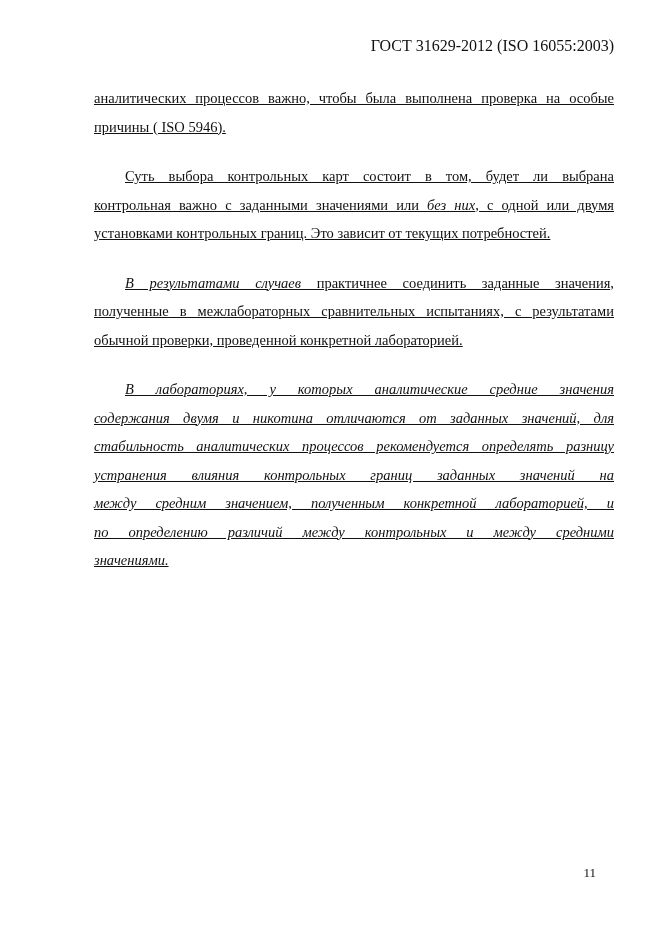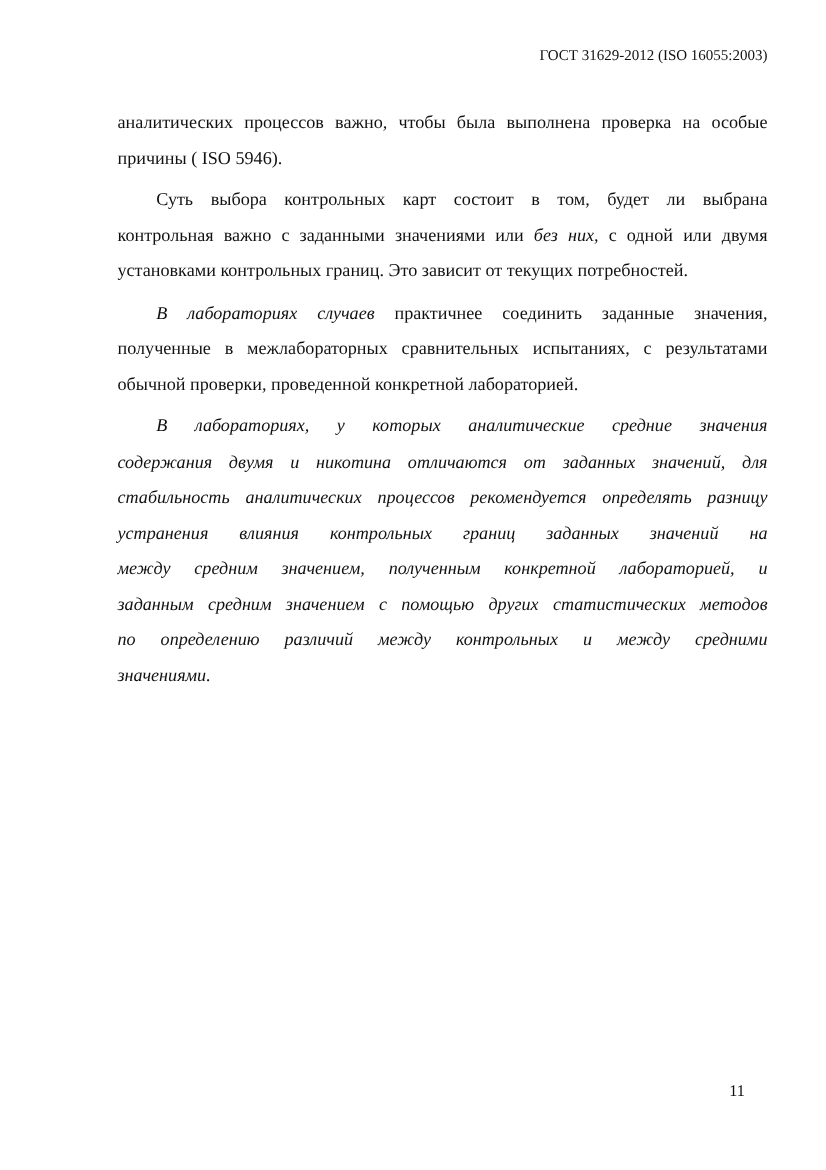--- a/index.html
+++ b/index.html
@@ -1,26 +1,26 @@
 <!DOCTYPE html>
 <html><head>
 <meta charset="utf-8">
 <style>
   html, body { margin:0; padding:0; background:#ffffff; }
   body { width:661px; height:936px; position:relative; overflow:hidden;
          font-family:"Liberation Serif", "DejaVu Serif", serif; color:#111; }
-  .header { position:absolute; right:47px; top:37px; font-size:12px; letter-spacing:0; }
+  .header { position:absolute; right:47px; top:37px; font-size:16px; letter-spacing:0; }
   .body { position:absolute; left:94px; width:520px; top:84px; font-size:14.5px; line-height:28.5px; }
-  .p { margin:0; text-align:justify; }
+  .p { margin:0; text-align:justify;text-decoration:underline; }
   .gap { height:5px; }
   .it { font-style:italic; }
   .pagenum { position:absolute; right:65px; top:865px; font-size:13px; }
   .line { display:block; text-align:justify; text-align-last:justify; }
   .line.last { text-align-last:left; }
-  .first { padding-left:31px; }
+  .first { padding-left:31px;margin-top:16px; }
 </style>
 </head>
 <body>
 
 <div class="header">ГОСТ   31629-2012 (ISO 16055:2003)</div>
 
 <div class="body">
 
   <div class="p">
     <span class="line">аналитических процессов  важно, чтобы была выполнена проверка на особые</span>
@@ -29,31 +29,30 @@
   <div class="gap"></div>
 
   <div class="p">
     <span class="line first">Суть выбора контрольных карт состоит в том, будет ли выбрана</span>
     <span class="line"><span>контрольная важно  с заданными значениями или </span><span class="it">без них</span><span>, с одной или двумя</span></span>
     <span class="line last">установками контрольных границ. Это зависит от текущих потребностей.</span>
   </div>
   <div class="gap"></div>
 
   <div class="p">
-    <span class="line first"><span class="it">В лабораториях случаев</span><span> практичнее соединить заданные значения,</span></span>
+    <span class="line first"><span class="it">В результатами случаев</span><span> практичнее соединить заданные значения,</span></span>
     <span class="line">полученные в межлабораторных сравнительных испытаниях, с результатами</span>
     <span class="line last">обычной проверки, проведенной конкретной лабораторией.</span>
   </div>
   <div class="gap"></div>
 
   <div class="p it">
     <span class="line first">В лабораториях, у которых аналитические средние значения</span>
     <span class="line">содержания двумя и никотина отличаются от заданных значений, для</span>
     <span class="line">стабильность аналитических процессов рекомендуется определять разницу</span>
     <span class="line">устранения влияния контрольных границ  заданных значений на</span>
     <span class="line">между  средним значением, полученным конкретной лабораторией, и</span>
-    <span class="line">заданным  средним значением с помощью других статистических методов</span>
     <span class="line">по определению различий между контрольных и между средними</span>
     <span class="line last">значениями.</span>
   </div>
 </div>
 
 <div class="pagenum">11</div>
 
 </body></html>

